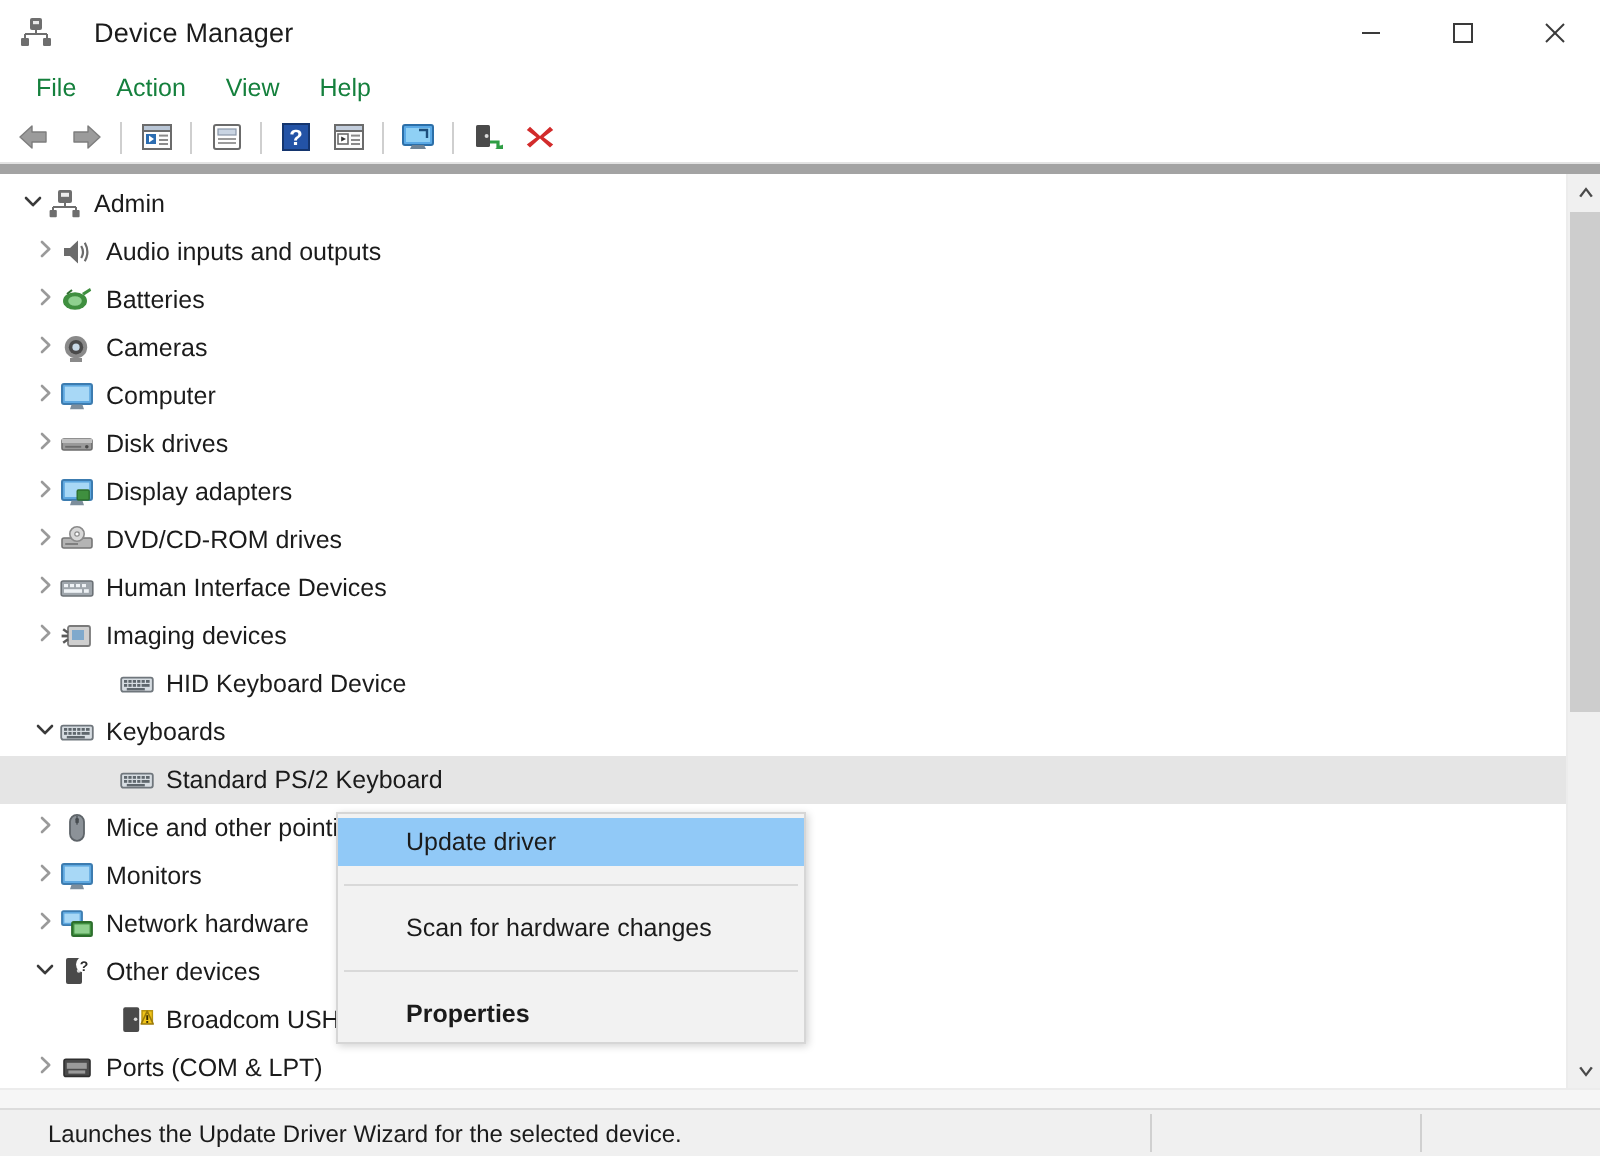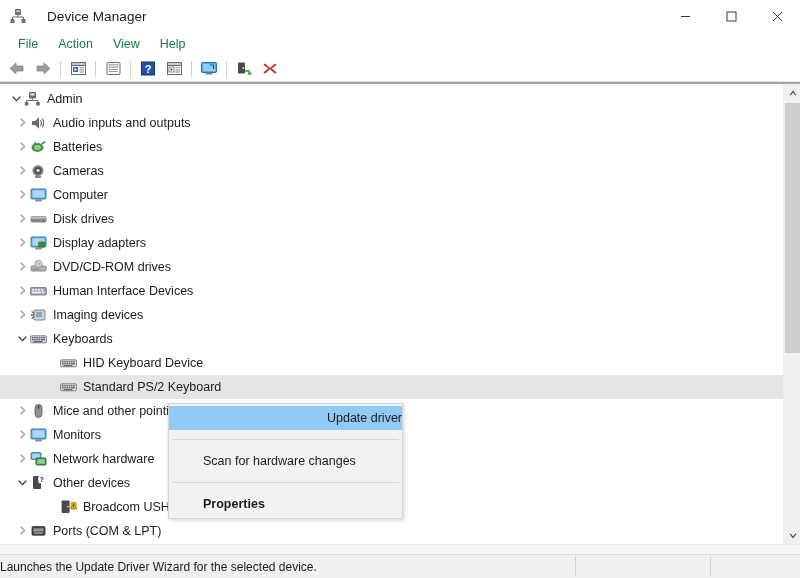--- a/index.html
+++ b/index.html
@@ -74,21 +74,21 @@
     width: 1px; height: 16px;
     background: #cfcfcf;
     margin: 0 4px;
   }
 
   
   .content {
     flex: 1 1 auto;
     position: relative;
     display: flex;
-    border-top: 2px solid #a3a3a3;
+    border-top: 5px solid #a3a3a3;
     overflow: hidden;
   }
   .tree-wrap {
     flex: 1 1 auto;
     position: relative;
     overflow: hidden;
     background: #ffffff;
   }
   .tree {
     padding-top: 3px;
@@ -154,21 +154,21 @@
 
   
   .statusbar {
     height: 24px; flex: 0 0 24px;
     display: flex; align-items: center;
     background: #f0f0f0;
     border-top: 1px solid #dcdcdc;
     font-size: 12px; color: #1b1b1b;
     position: relative;
   }
-  .status-text { padding-left: 0; }
+  .status-text { padding-left: 24px; }
   .status-div {
     position: absolute; top: 2px; bottom: 2px;
     width: 1px; background: #d0d0d0;
   }
 
   
   .ctxmenu {
     position: absolute;
     left: 168px; top: 319px;
     width: 235px;
@@ -178,21 +178,21 @@
     padding: 2px 0;
     z-index: 50;
   }
   .ctx-item {
     height: 24px;
     display: flex; align-items: center;
     padding-left: 34px;
     font-size: 12.5px; color: #1b1b1b;
     cursor: default;
   }
-  .ctx-item.hl { background: #91c9f7; justify-content: flex-end; }
+  .ctx-item.hl { background: #91c9f7; }
   .ctx-item.bold { font-weight: bold; }
   .ctx-sep {
     height: 1px; background: #d9d9d9;
     margin: 3px 3px 3px 3px;
   }
   .ctx-gap { height: 6px; }
 
   
   .ic svg, .title-icon svg, .tb-btn svg, .win-btn svg { display: block; }
 </style>
@@ -454,63 +454,63 @@
               <svg width="17" height="16" viewBox="0 0 17 16">
                 <rect x="4" y="3" width="11" height="10" rx="1" fill="#cfcfcf" stroke="#7a7a7a" stroke-width=".9"></rect>
                 <rect x="6" y="5" width="6" height="5" fill="#7fa9cc"></rect>
                 <path d="M0.8 8 L4 8" stroke="#5a5a5a" stroke-width="1.4"></path>
                 <path d="M1.6 4.6 L4 6.4" stroke="#5a5a5a" stroke-width="1.2"></path>
                 <path d="M1.6 11.4 L4 9.6" stroke="#5a5a5a" stroke-width="1.2"></path>
               </svg>
             </span>
             <span class="lbl">Imaging devices</span>
           </div>
-          <div class="row d1">
-            <span class="chev open"><svg width="9" height="9" viewBox="0 0 9 9">
-                <path d="M1 3 L4.5 6.6 L8 3" fill="none" stroke="#3a3a3a" stroke-width="1.3" stroke-linecap="round" stroke-linejoin="round"></path>
-              </svg></span>
+          <div class="row d2">
+            <span class="chev empty"></span>
             <span class="ic">
               <svg width="17" height="16" viewBox="0 0 17 16">
                 <rect x="0.6" y="4.8" width="15.8" height="7" rx="1" fill="#d7dde2" stroke="#6f767c" stroke-width=".9"></rect>
                 <rect x="2" y="6" width="1.6" height="1.4" fill="#5f676d"></rect>
                 <rect x="4.2" y="6" width="1.6" height="1.4" fill="#5f676d"></rect>
                 <rect x="6.4" y="6" width="1.6" height="1.4" fill="#5f676d"></rect>
                 <rect x="8.6" y="6" width="1.6" height="1.4" fill="#5f676d"></rect>
                 <rect x="10.8" y="6" width="1.6" height="1.4" fill="#5f676d"></rect>
                 <rect x="13" y="6" width="1.8" height="1.4" fill="#5f676d"></rect>
                 <rect x="2" y="8" width="1.6" height="1.4" fill="#5f676d"></rect>
                 <rect x="4.2" y="8" width="1.6" height="1.4" fill="#5f676d"></rect>
                 <rect x="6.4" y="8" width="1.6" height="1.4" fill="#5f676d"></rect>
                 <rect x="8.6" y="8" width="1.6" height="1.4" fill="#5f676d"></rect>
                 <rect x="10.8" y="8" width="4" height="1.4" fill="#5f676d"></rect>
                 <rect x="3.4" y="10" width="9" height="1.2" fill="#5f676d"></rect>
               </svg>
             </span>
-            <span class="lbl">Keyboards</span>
-          </div>
-          <div class="row d2">
-            <span class="chev empty"></span>
+            <span class="lbl">HID Keyboard Device</span>
+          </div>
+          <div class="row d1">
+            <span class="chev open"><svg width="9" height="9" viewBox="0 0 9 9">
+                <path d="M1 3 L4.5 6.6 L8 3" fill="none" stroke="#3a3a3a" stroke-width="1.3" stroke-linecap="round" stroke-linejoin="round"></path>
+              </svg></span>
             <span class="ic">
               <svg width="17" height="16" viewBox="0 0 17 16">
                 <rect x="0.6" y="4.8" width="15.8" height="7" rx="1" fill="#d7dde2" stroke="#6f767c" stroke-width=".9"></rect>
                 <rect x="2" y="6" width="1.6" height="1.4" fill="#5f676d"></rect>
                 <rect x="4.2" y="6" width="1.6" height="1.4" fill="#5f676d"></rect>
                 <rect x="6.4" y="6" width="1.6" height="1.4" fill="#5f676d"></rect>
                 <rect x="8.6" y="6" width="1.6" height="1.4" fill="#5f676d"></rect>
                 <rect x="10.8" y="6" width="1.6" height="1.4" fill="#5f676d"></rect>
                 <rect x="13" y="6" width="1.8" height="1.4" fill="#5f676d"></rect>
                 <rect x="2" y="8" width="1.6" height="1.4" fill="#5f676d"></rect>
                 <rect x="4.2" y="8" width="1.6" height="1.4" fill="#5f676d"></rect>
                 <rect x="6.4" y="8" width="1.6" height="1.4" fill="#5f676d"></rect>
                 <rect x="8.6" y="8" width="1.6" height="1.4" fill="#5f676d"></rect>
                 <rect x="10.8" y="8" width="4" height="1.4" fill="#5f676d"></rect>
                 <rect x="3.4" y="10" width="9" height="1.2" fill="#5f676d"></rect>
               </svg>
             </span>
-            <span class="lbl">HID Keyboard Device</span>
+            <span class="lbl">Keyboards</span>
           </div>
           <div class="row d2 selected">
             <span class="chev empty"></span>
             <span class="ic">
               <svg width="17" height="16" viewBox="0 0 17 16">
                 <rect x="0.6" y="4.8" width="15.8" height="7" rx="1" fill="#d7dde2" stroke="#6f767c" stroke-width=".9"></rect>
                 <rect x="2" y="6" width="1.6" height="1.4" fill="#5f676d"></rect>
                 <rect x="4.2" y="6" width="1.6" height="1.4" fill="#5f676d"></rect>
                 <rect x="6.4" y="6" width="1.6" height="1.4" fill="#5f676d"></rect>
                 <rect x="8.6" y="6" width="1.6" height="1.4" fill="#5f676d"></rect>

